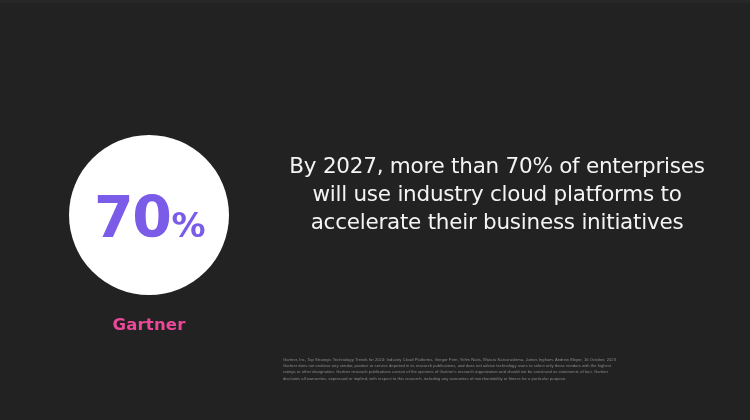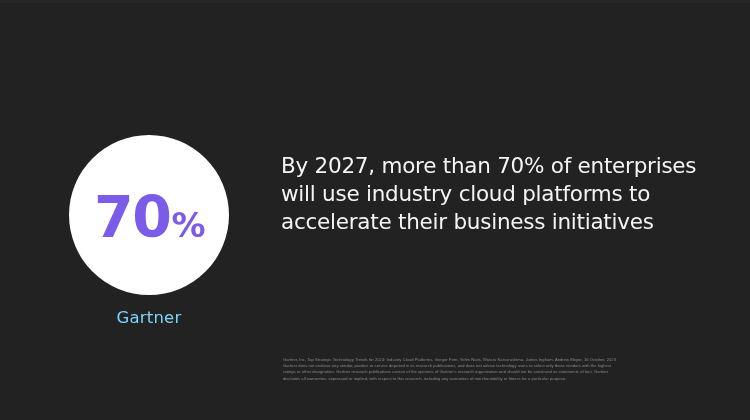--- a/index.html
+++ b/index.html
@@ -60,42 +60,44 @@
   .stat-number {
     font-size: 57px;
     line-height: 1;
   }
   .stat-unit {
     font-size: 34px;
     line-height: 1;
     margin-left: 1px;
   }
   .stat-source {
-    margin-top: 13px;
-    color: #7dd3fc;
+    margin-top: 20px;
+    color: #ec4899;
     font-size: 16.5px;
     font-family: "DejaVu Sans", sans-serif;
     letter-spacing: 0.2px;
+    font-weight: bold;
   }
 
   
   .copy-block {
     position: absolute;
     left: 281px;
     top: 152px;
     width: 432px;
   }
   .headline {
     color: #f4f4f4;
     font-family: "DejaVu Sans", sans-serif;
     font-size: 21.5px;
     line-height: 1.31;
     letter-spacing: -0.25px;
     margin: 0;
     font-weight: normal;
+    text-align: center;
   }
   .subhead {
     margin: 20px 0 0 0;
     color: #c88fe8;
     font-family: "DejaVu Sans", sans-serif;
     font-size: 20px;
     font-weight: bold;
     letter-spacing: -0.3px;
     line-height: 1.2;
   }

